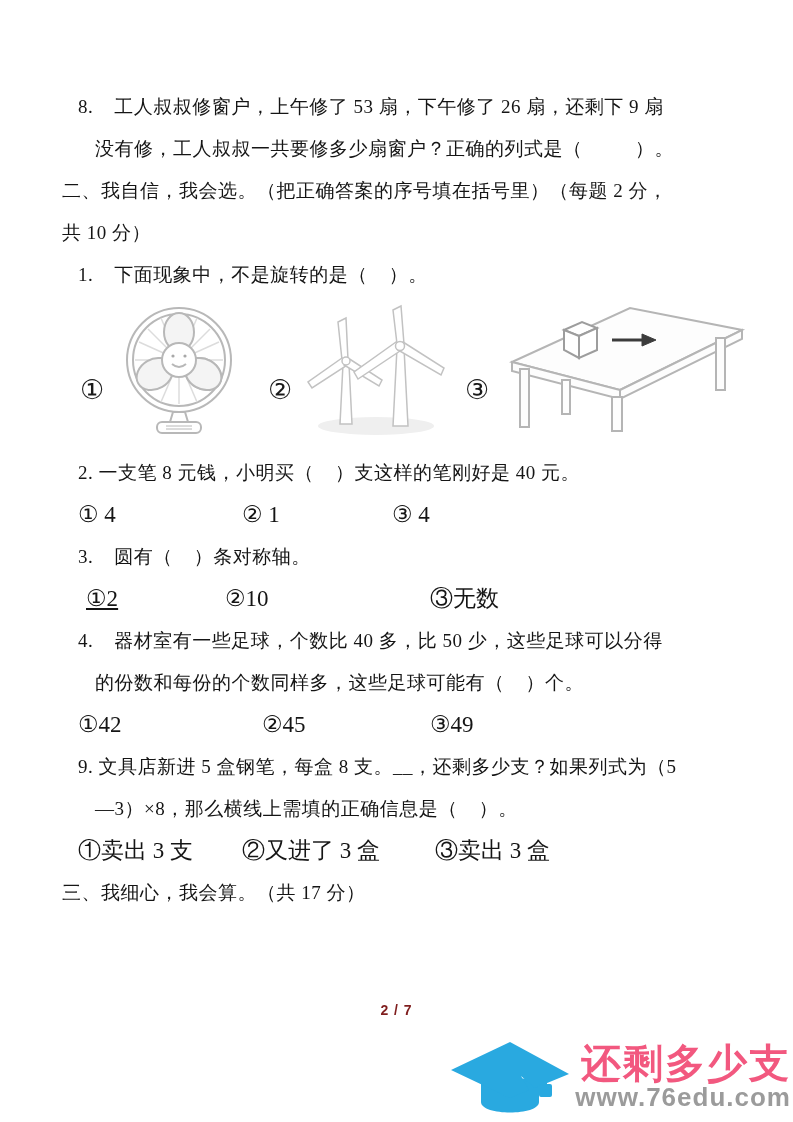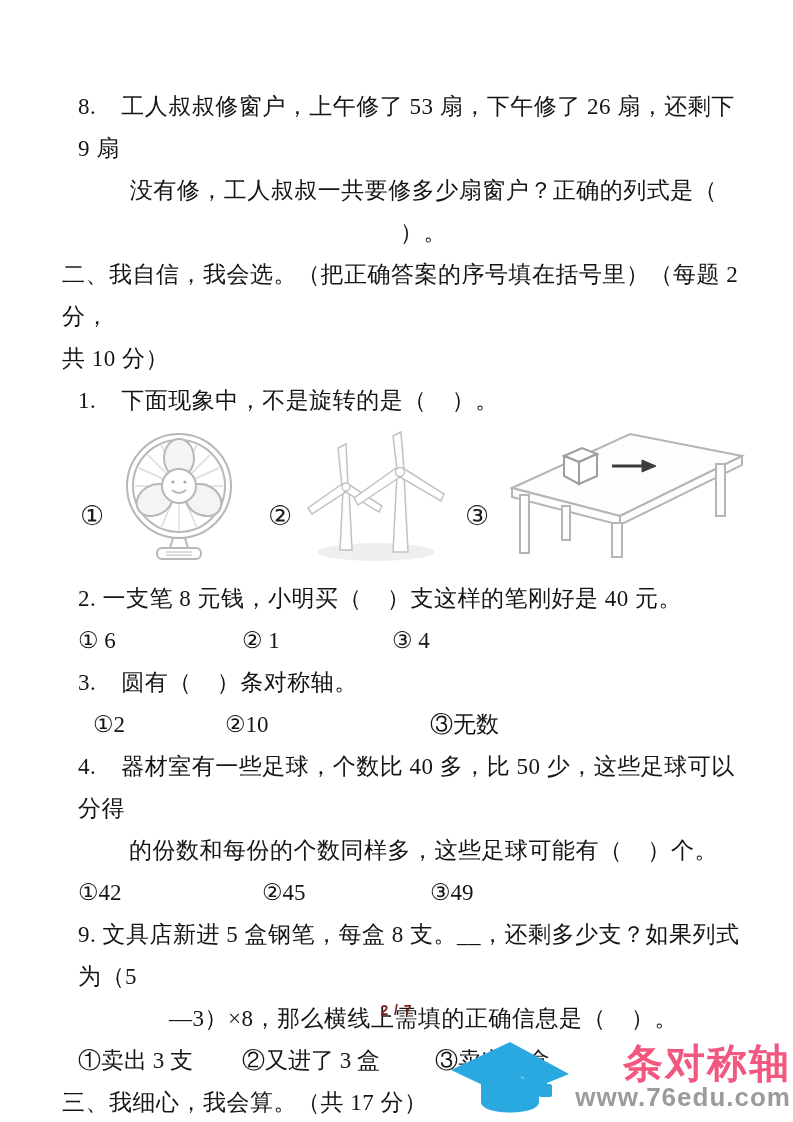--- a/index.html
+++ b/index.html
@@ -2,27 +2,27 @@
 <html><head>
 <meta charset="utf-8">
 <style>
   html,body{margin:0;padding:0;}
   body{
     width:793px;height:1122px;background:#ffffff;position:relative;overflow:hidden;
     font-family:"Liberation Serif","DejaVu Serif",serif;color:#151515;
   }
   .page{position:absolute;inset:0;}
   .content{position:absolute;left:62px;top:86px;width:690px;}
-  .line{margin:0;font-size:23px;line-height:42px;white-space:pre-wrap;letter-spacing:0.5px;}
+  .line{margin:0;font-size:19px;line-height:42px;white-space:pre-wrap;letter-spacing:0.5px;}
   .ind1{padding-left:16px;}
-  .ind2{padding-left:33px;text-align:center;}
+  .ind2{padding-left:33px;}
   .optrow{position:relative;height:42px;font-size:23px;line-height:42px;}
   .optrow span{position:absolute;top:0;white-space:pre;}
   .row-q2 span:nth-child(1){left:16px;} .row-q2 span:nth-child(2){left:180px;} .row-q2 span:nth-child(3){left:330px;}
-  .row-q3 span:nth-child(1){left:31px;} .row-q3 span:nth-child(2){left:163px;} .row-q3 span:nth-child(3){left:368px;}
+  .row-q3 span:nth-child(1){left:24px;text-decoration:underline;} .row-q3 span:nth-child(2){left:163px;} .row-q3 span:nth-child(3){left:368px;}
   .row-q4 span:nth-child(1){left:16px;} .row-q4 span:nth-child(2){left:200px;} .row-q4 span:nth-child(3){left:368px;}
   .row-q5 span:nth-child(1){left:16px;text-align:center;} .row-q5 span:nth-child(2){left:180px;} .row-q5 span:nth-child(3){left:373px;}
   .figures{position:relative;height:156px;}
   .fig-label{position:absolute;font-size:27px;color:#1a1a1a;}
   .lbl1{left:18px;top:78px;} .lbl2{left:206px;top:78px;} .lbl3{left:403px;top:78px;}
   .fig{position:absolute;}
   .fig-fan{left:58px;top:6px;}
   .fig-turbines{left:232px;top:6px;}
   .fig-table{left:438px;top:0px;}
   .footer{position:absolute;left:0;right:0;top:1002px;text-align:center;
@@ -111,21 +111,21 @@
         </g>
         <g stroke="#3c3c3c" fill="#3c3c3c">
           <line x1="112" y1="44" x2="142" y2="44" stroke-width="3"></line>
           <polygon points="142,38 156,44 142,50"></polygon>
         </g>
       </svg>
     </div>
 
     <p class="line ind1">2. 一支笔 8 元钱，小明买（    ）支这样的笔刚好是 40 元。</p>
     <div class="optrow row-q2">
-      <span>① 6</span>
+      <span>① 4</span>
       <span>② 1</span>
       <span>③ 4</span>
     </div>
 
     <p class="line ind1">3.    圆有（    ）条对称轴。</p>
     <div class="optrow row-q3">
       <span>①2</span>
       <span>②10</span>
       <span>③无数</span>
     </div>
@@ -155,17 +155,17 @@
   <div class="brand">
     <svg width="118" height="86" viewBox="0 0 118 86">
       <g fill="#29A9E0">
         <path d="M30 52 C30 44 88 44 88 52 L88 70 C88 84 30 84 30 70 Z"></path>
         <polygon points="0,38 59,10 118,42 84,56 70,44 78,58 59,66"></polygon>
         <rect x="88" y="52" width="13" height="13" rx="2"></rect>
         <rect x="92" y="42" width="4" height="12"></rect>
       </g>
     </svg>
     <div class="brand-text">
-      <span class="brand-name">条对称轴</span>
+      <span class="brand-name">还剩多少支</span>
       <span class="brand-url">www.76edu.com</span>
     </div>
   </div>
 </div>
 
 </body></html>

